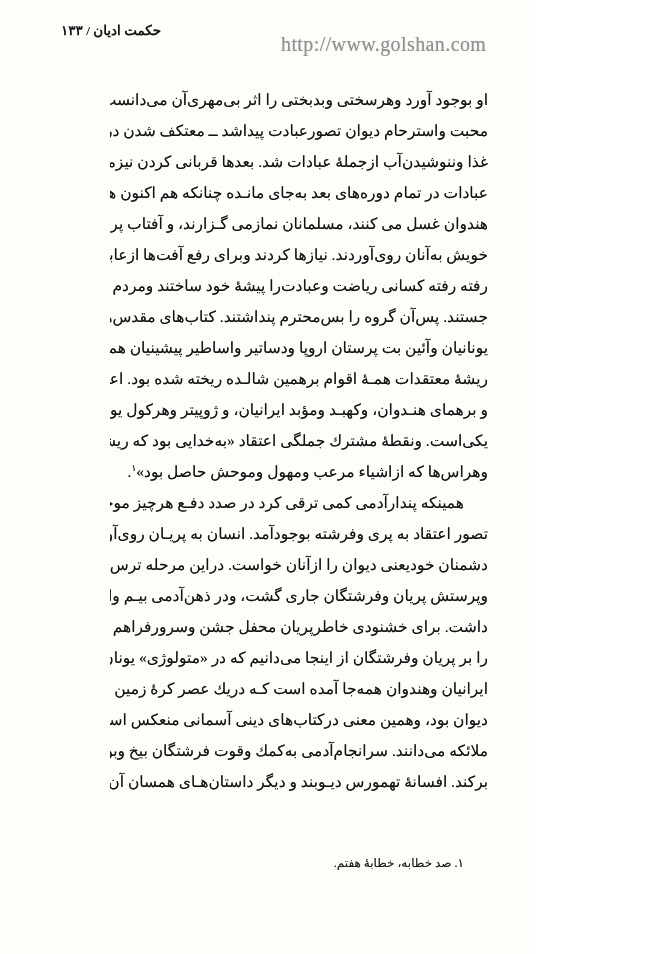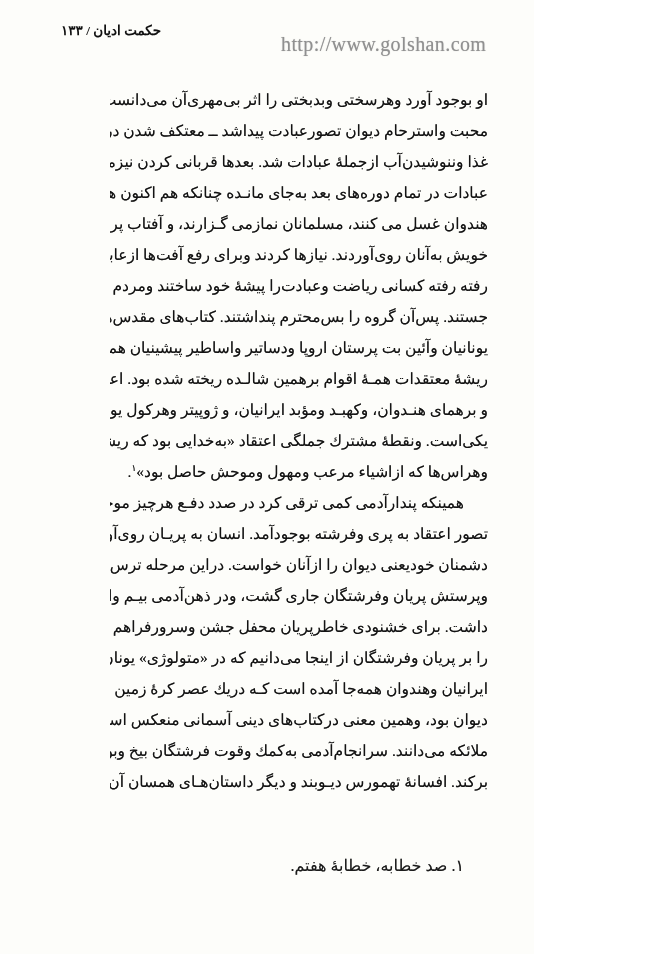--- a/index.html
+++ b/index.html
@@ -62,21 +62,21 @@
   .footnote-ref {
     font-size: 9px;
     vertical-align: super;
     line-height: 0;
   }
   .footnote {
     position: absolute;
     top: 856px;
     right: 70px;
     direction: rtl;
-    font-size: 16px;
+    font-size: 12px;
     color: #1c1c1c;
     white-space: nowrap;
     text-shadow: 0 0 0.5px rgba(0,0,0,0.45);
   }
 </style>
 </head>
 <body>
 
 <div class="page">
 

